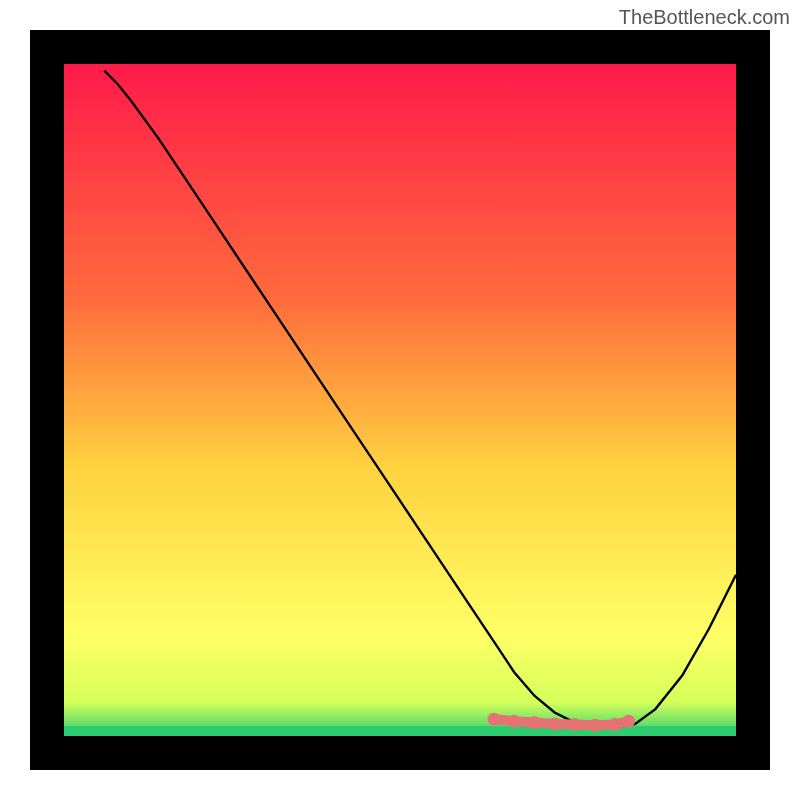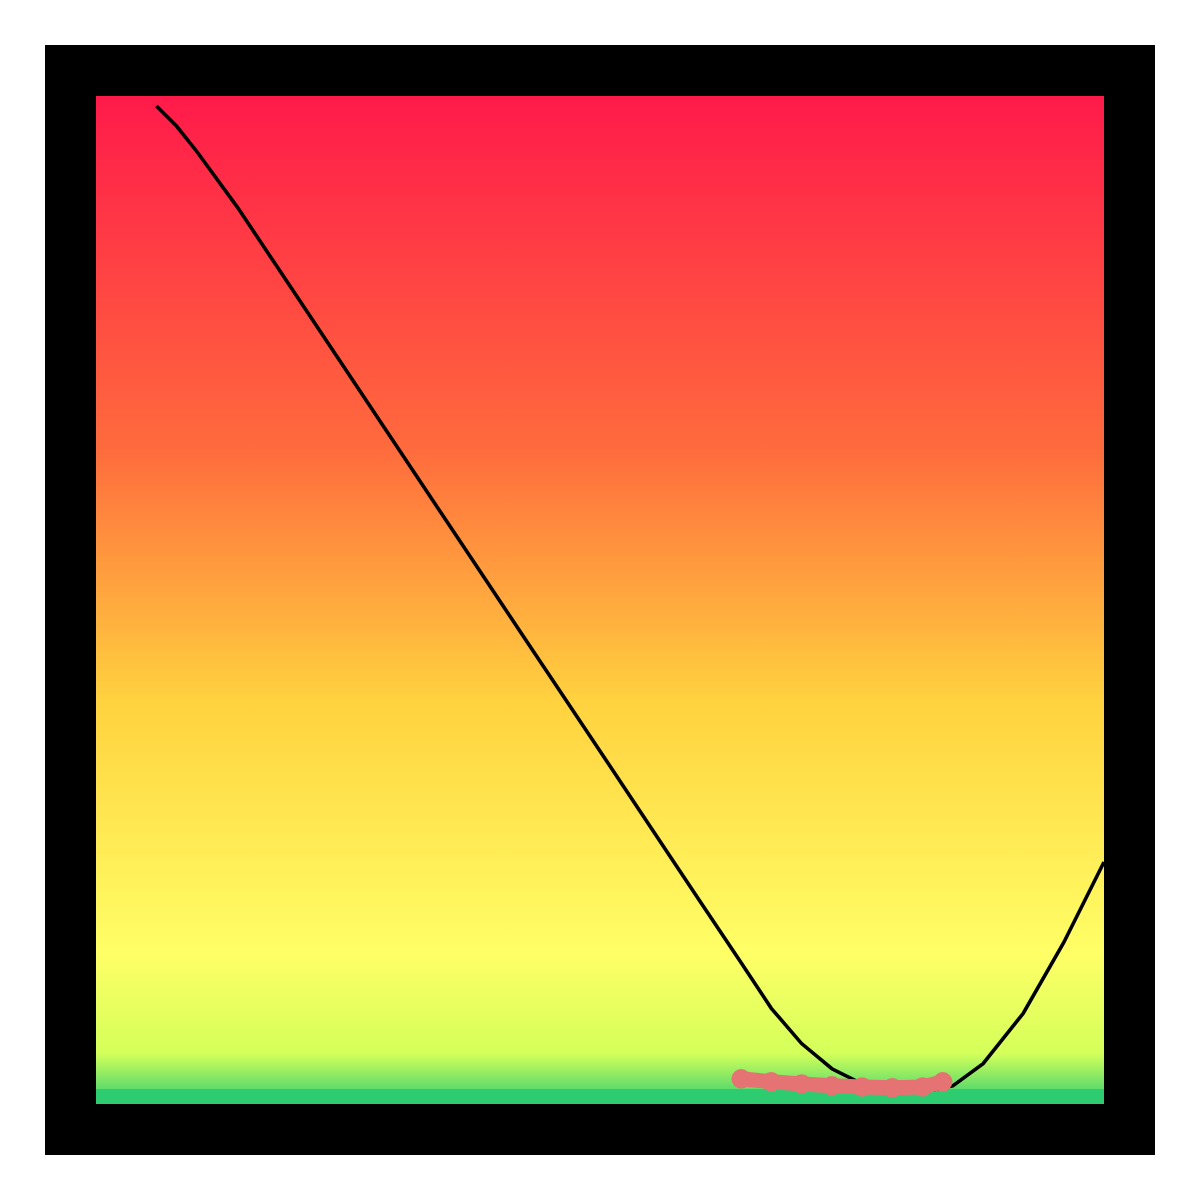--- a/index.html
+++ b/index.html
@@ -6,20 +6,21 @@
   body { width: 800px; height: 800px; position: relative; background: #fff; font-family: Arial, sans-serif; }
   .container { width: 800px; height: 800px; position: relative; }
   .watermark { position: absolute; top: 6px; right: 10px; font-size: 20px; color: #555; font-weight: 500; }
   .plot-area { position: absolute; left: 30px; top: 30px; width: 740px; height: 740px; }
   svg { display: block; }
 </style>
 </head>
 <body>
 
 <div class="container">
+  <div class="watermark">TheBottleneck.com</div>
   <div class="plot-area">
     <svg id="chart-svg" width="740" height="740" viewBox="0 0 740 740">
         <defs>
           <linearGradient id="bg-grad" x1="0" y1="0" x2="0" y2="1">
             <stop offset="0%" stop-color="#ff1a4a"></stop>
             <stop offset="35%" stop-color="#ff6b3d"></stop>
             <stop offset="60%" stop-color="#ffd23f"></stop>
             <stop offset="85%" stop-color="#ffff66"></stop>
             <stop offset="95%" stop-color="#d4ff5a"></stop>
             <stop offset="100%" stop-color="#2ecc71"></stop>

